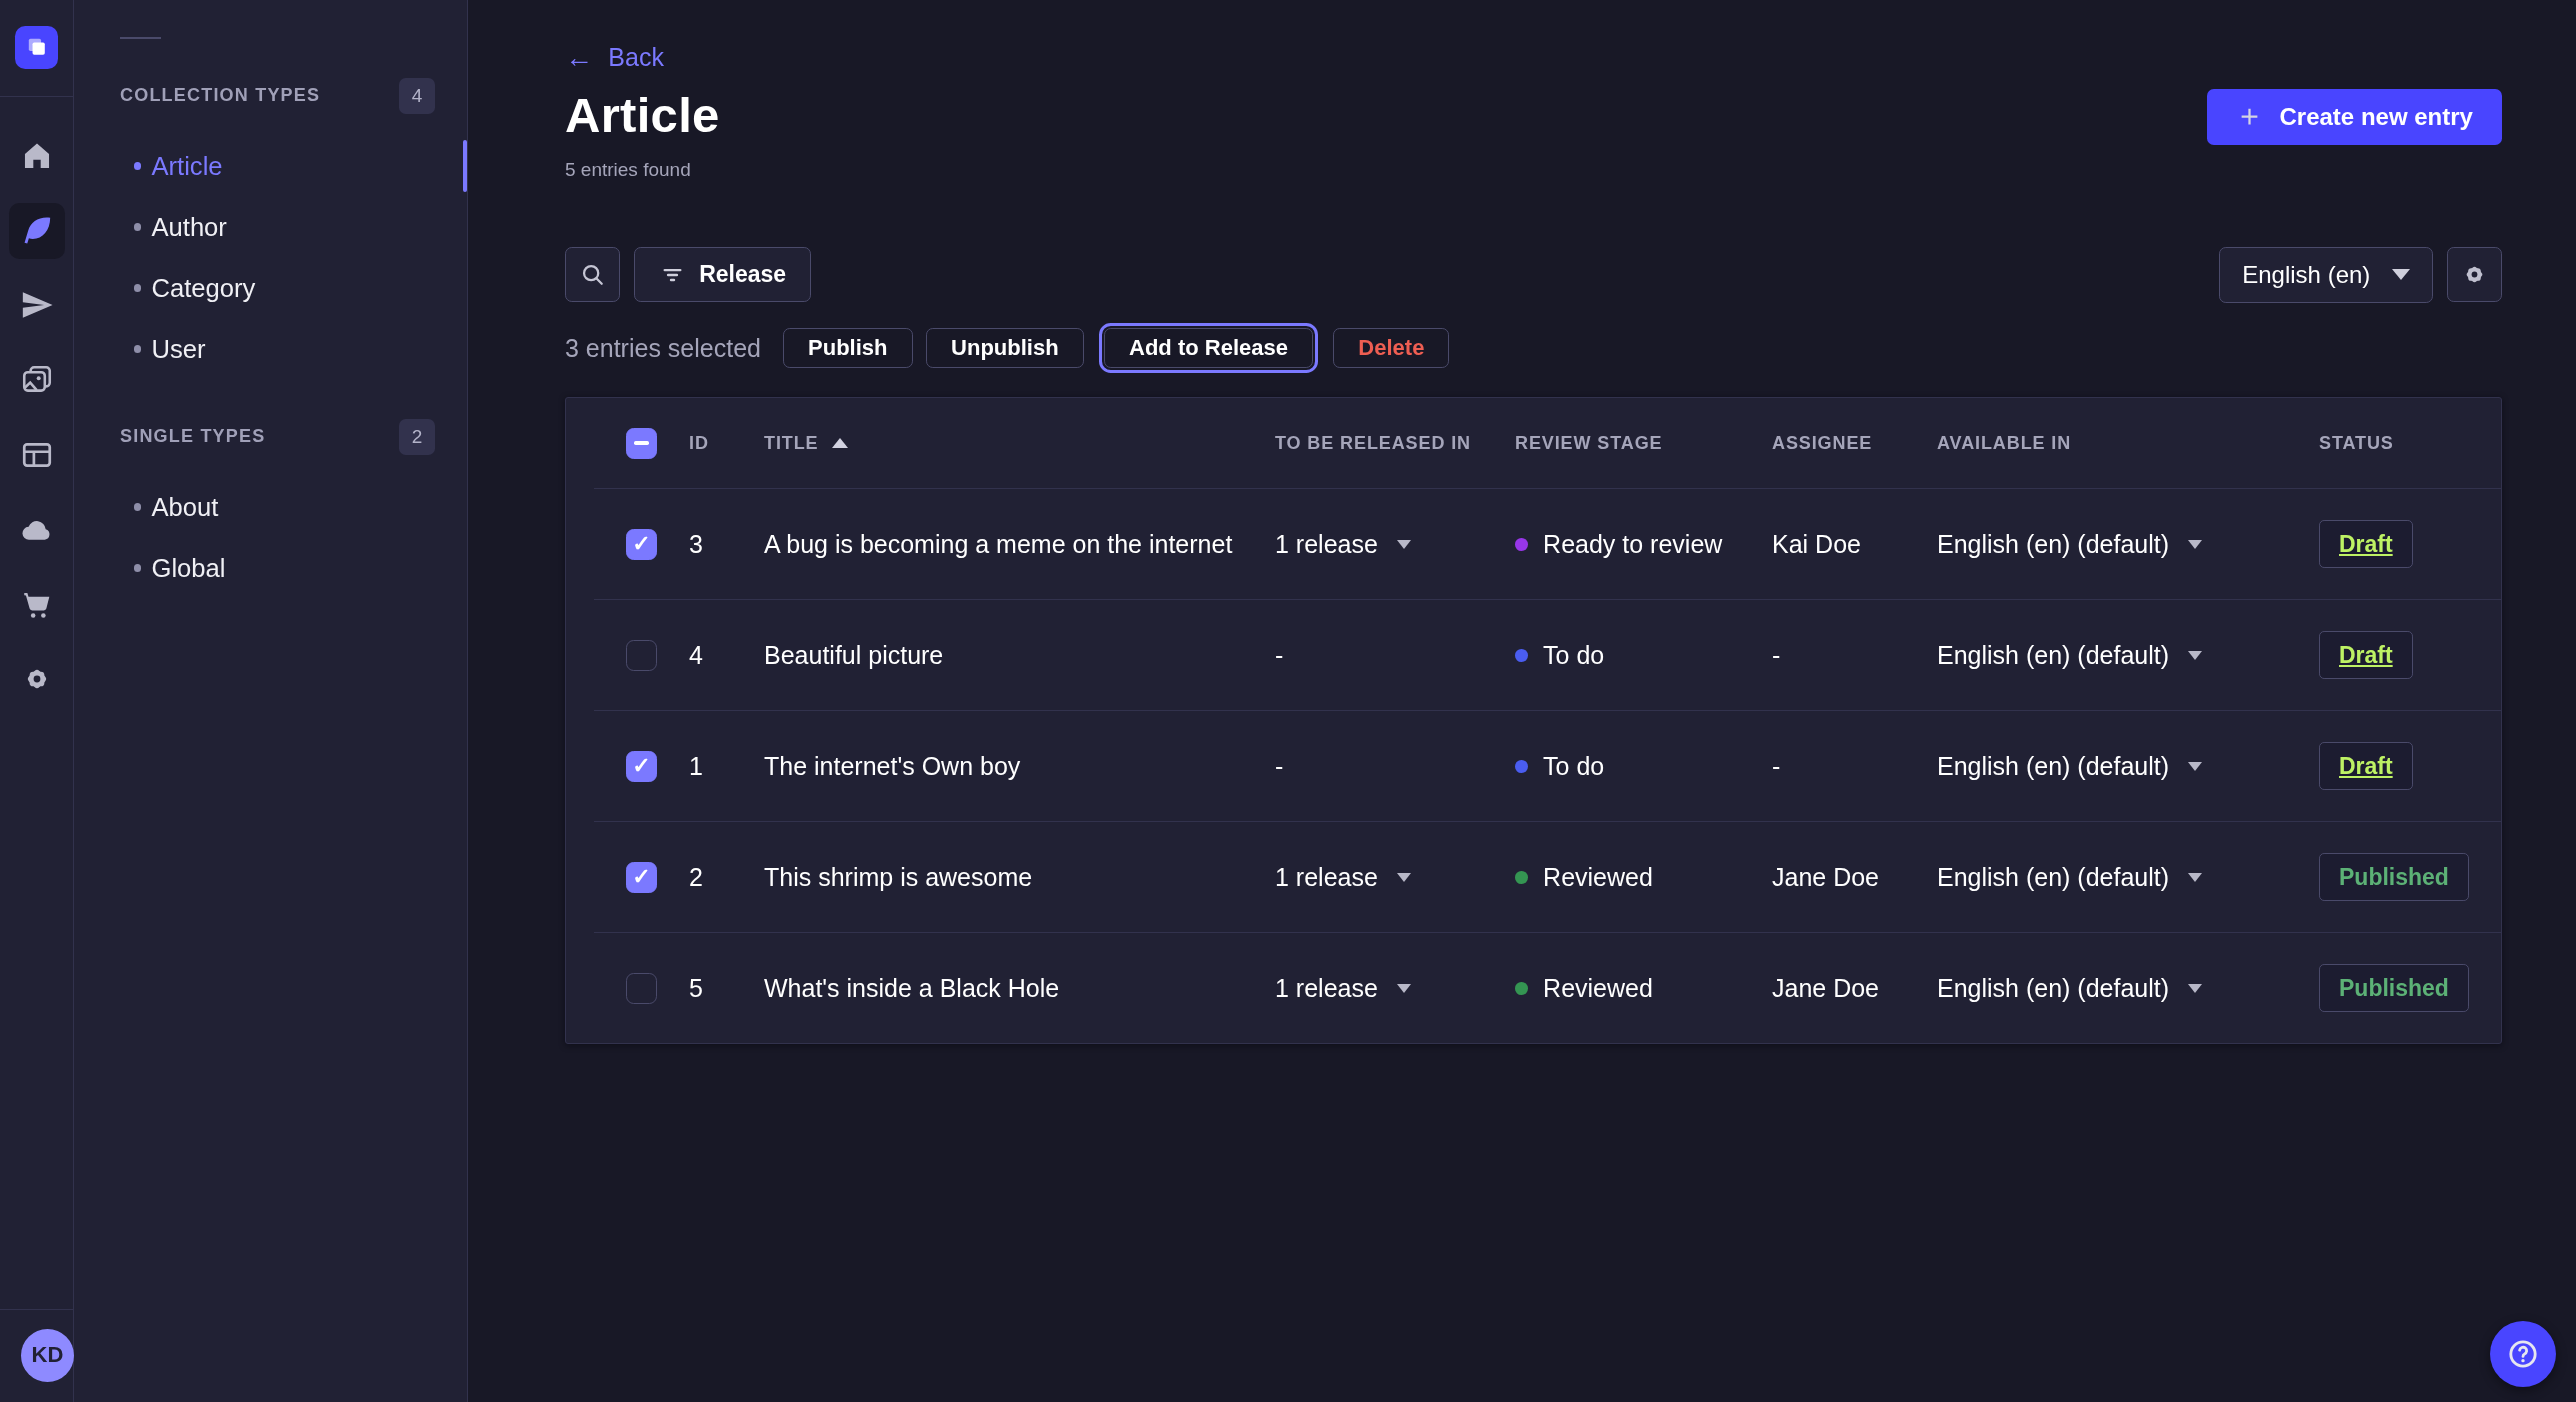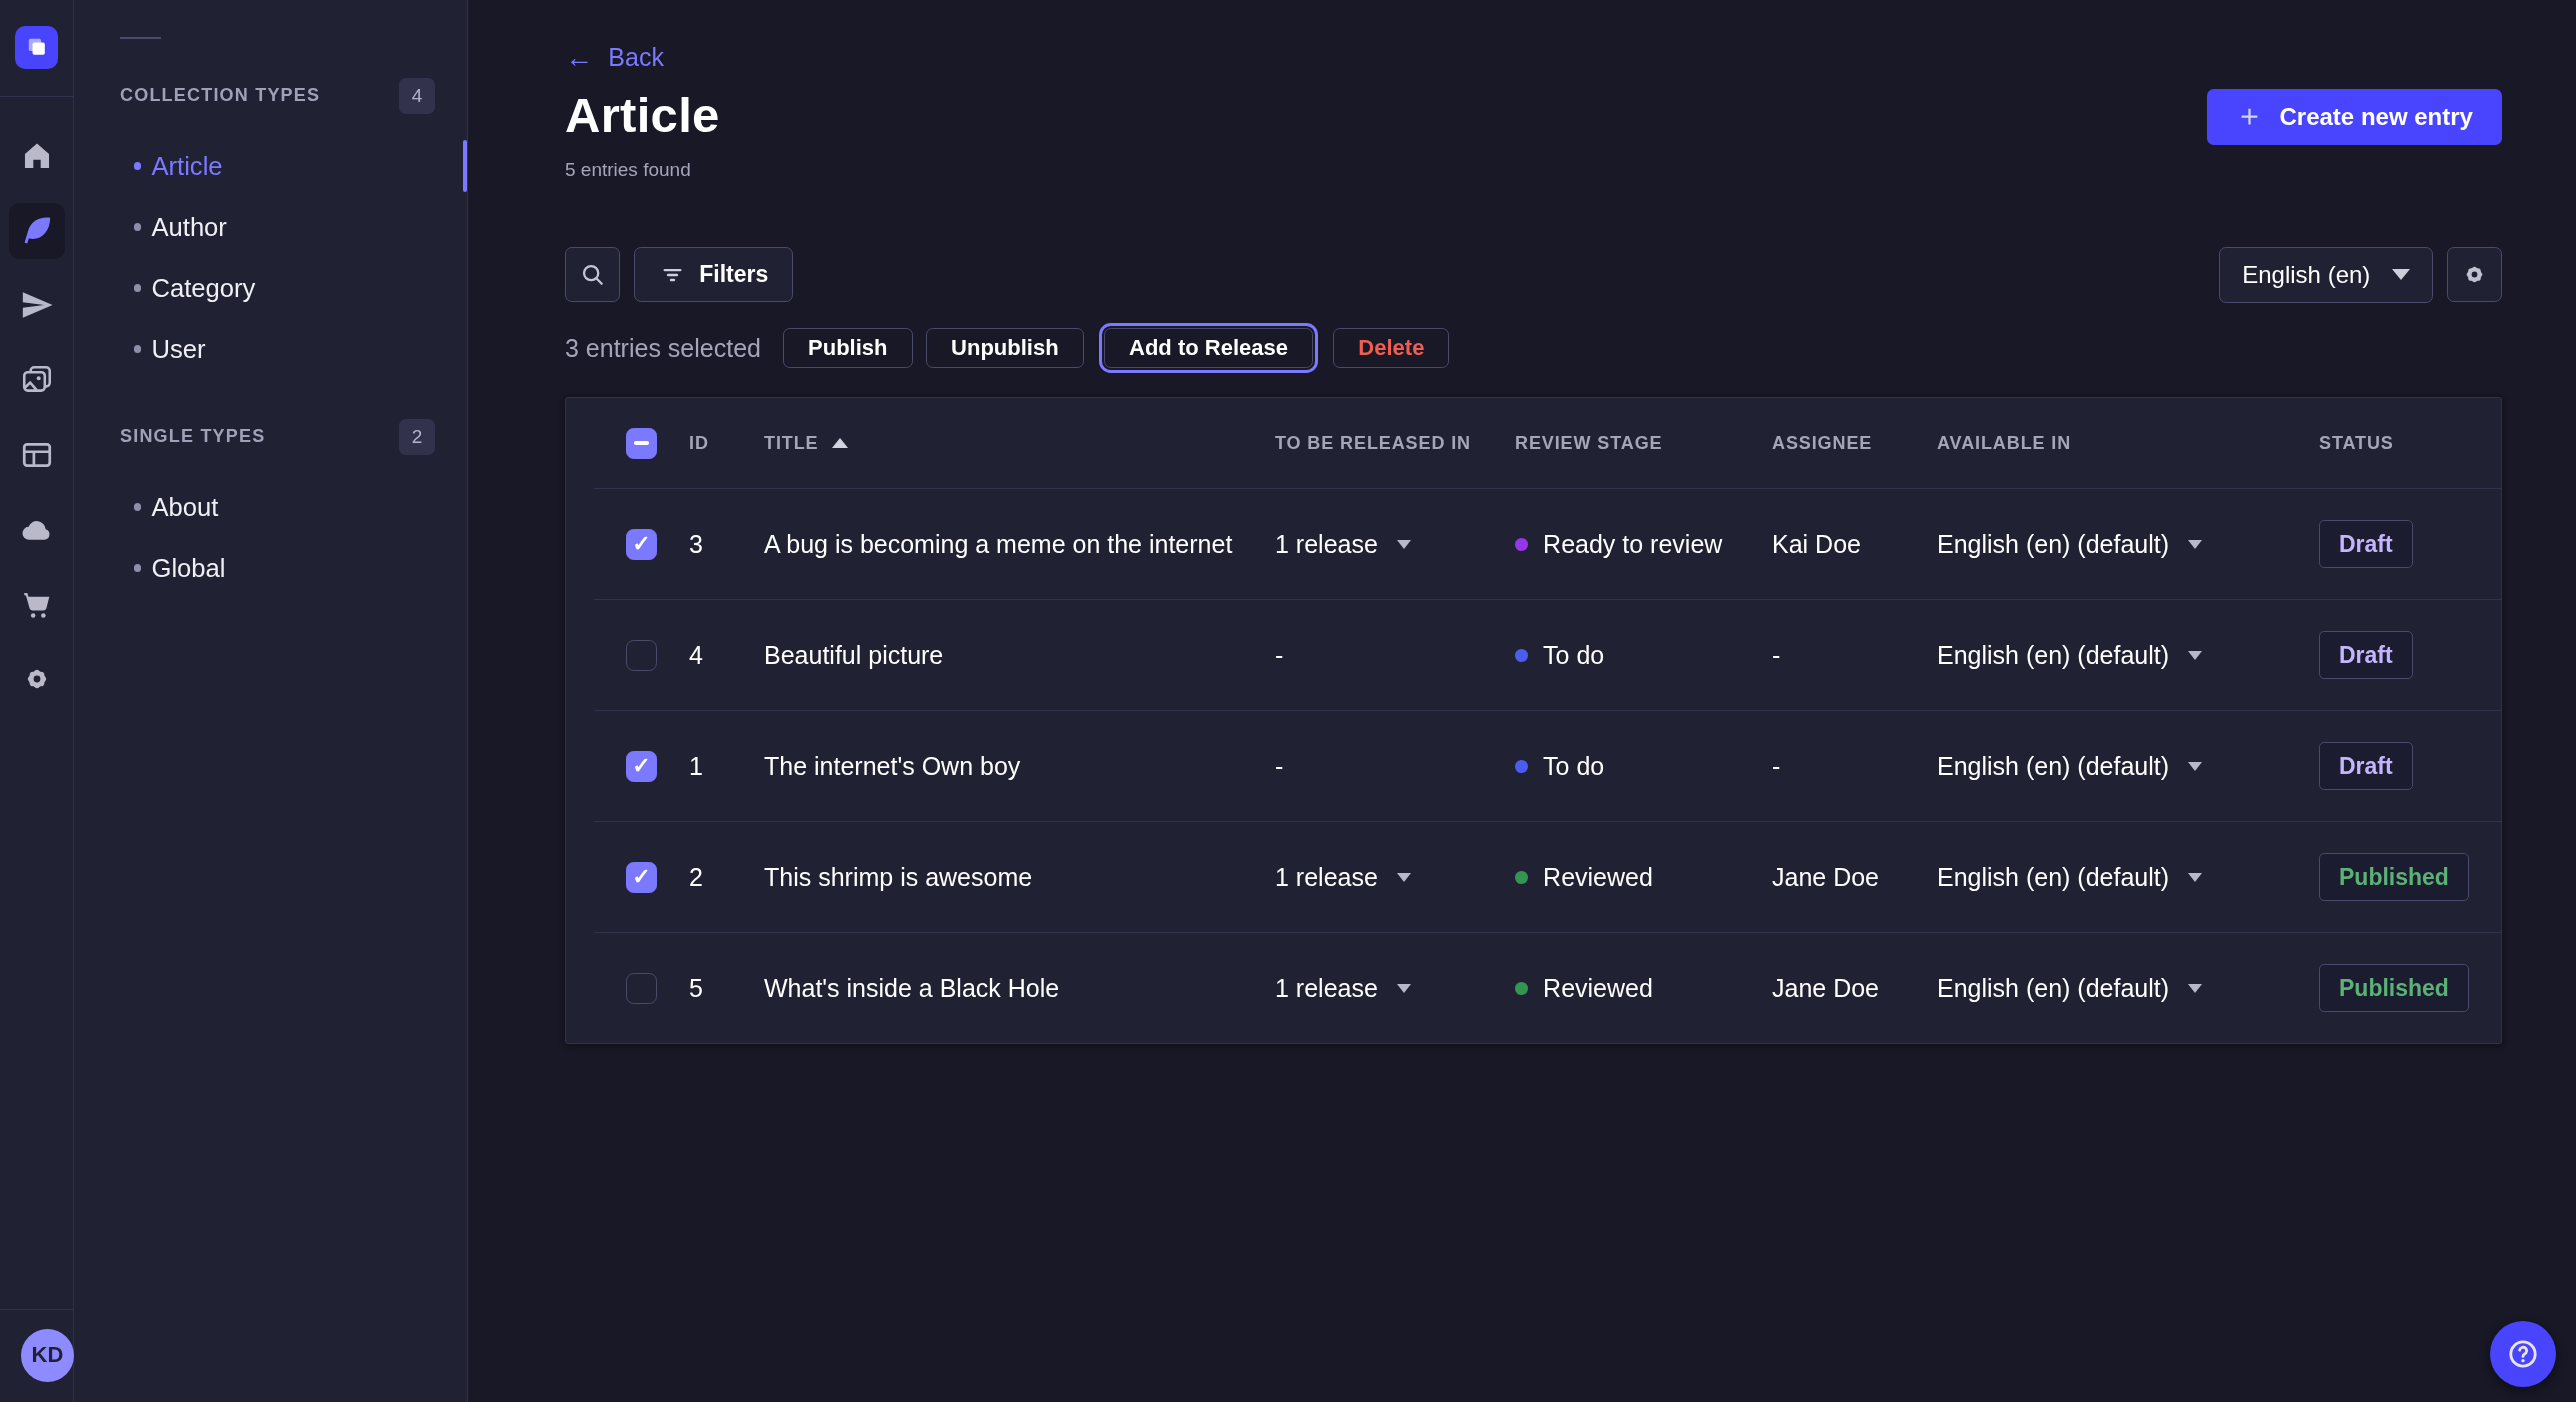--- a/index.html
+++ b/index.html
@@ -142,21 +142,21 @@
   .stage-cell { display:flex; align-items:center; gap:15.3px; }
   .dot { width:12.8px; height:12.8px; border-radius:50%; flex:0 0 auto; }
   .dot.ready { background:#9736e8; }
   .dot.todo { background:#4a5df0; }
   .dot.reviewed { background:#349552; }
   .status-badge {
     display:inline-flex; align-items:center; height:48px; padding:0 19px;
     border:0.9px solid #4a4a6a; border-radius:5.1px; background:#1c1c30;
     font-size:23px; font-weight:700;
   }
-  .status-badge.draft { color:#c4b5fd; }
+  .status-badge.draft { color:#bef264;text-decoration:underline; }
   .status-badge.published { color:#5cb176; }
 
   .help-fab {
     position:absolute; left:2490px; top:1321px; width:66px; height:66px;
     border-radius:50%; background:#4945ff; border:none; cursor:pointer;
     display:flex; align-items:center; justify-content:center;
     box-shadow:0 3.4px 10.2px rgba(0,0,0,.4);
   }
 </style>
 </head>
@@ -295,21 +295,21 @@
           <circle cx="10.8" cy="10.8" r="6.3"></circle>
             <path d="M15.6 15.6 20.2 20.2" stroke-linecap="round"></path>
         </svg>
       </div>
       <button class="filters-btn">
         <svg width="27" height="27" viewBox="0 0 24 24" fill="#d0d0dd">
           <rect x="4" y="7" width="16" height="2.2" rx="1.1"></rect>
           <rect x="7" y="11.4" width="10" height="2.2" rx="1.1"></rect>
           <rect x="9.6" y="15.8" width="4.8" height="2.2" rx="1.1"></rect>
         </svg>
-        <span>Filters</span>
+        <span>Release</span>
       </button>
     </div>
     <div class="toolbar-right">
       <div class="locale-select">
         <span>English (en)</span>
         <span class="chev"></span>
       </div>
       <div class="tool-sq">
         <svg width="29" height="29" viewBox="0 0 24 24">
           <g fill="#c0c0cf">

